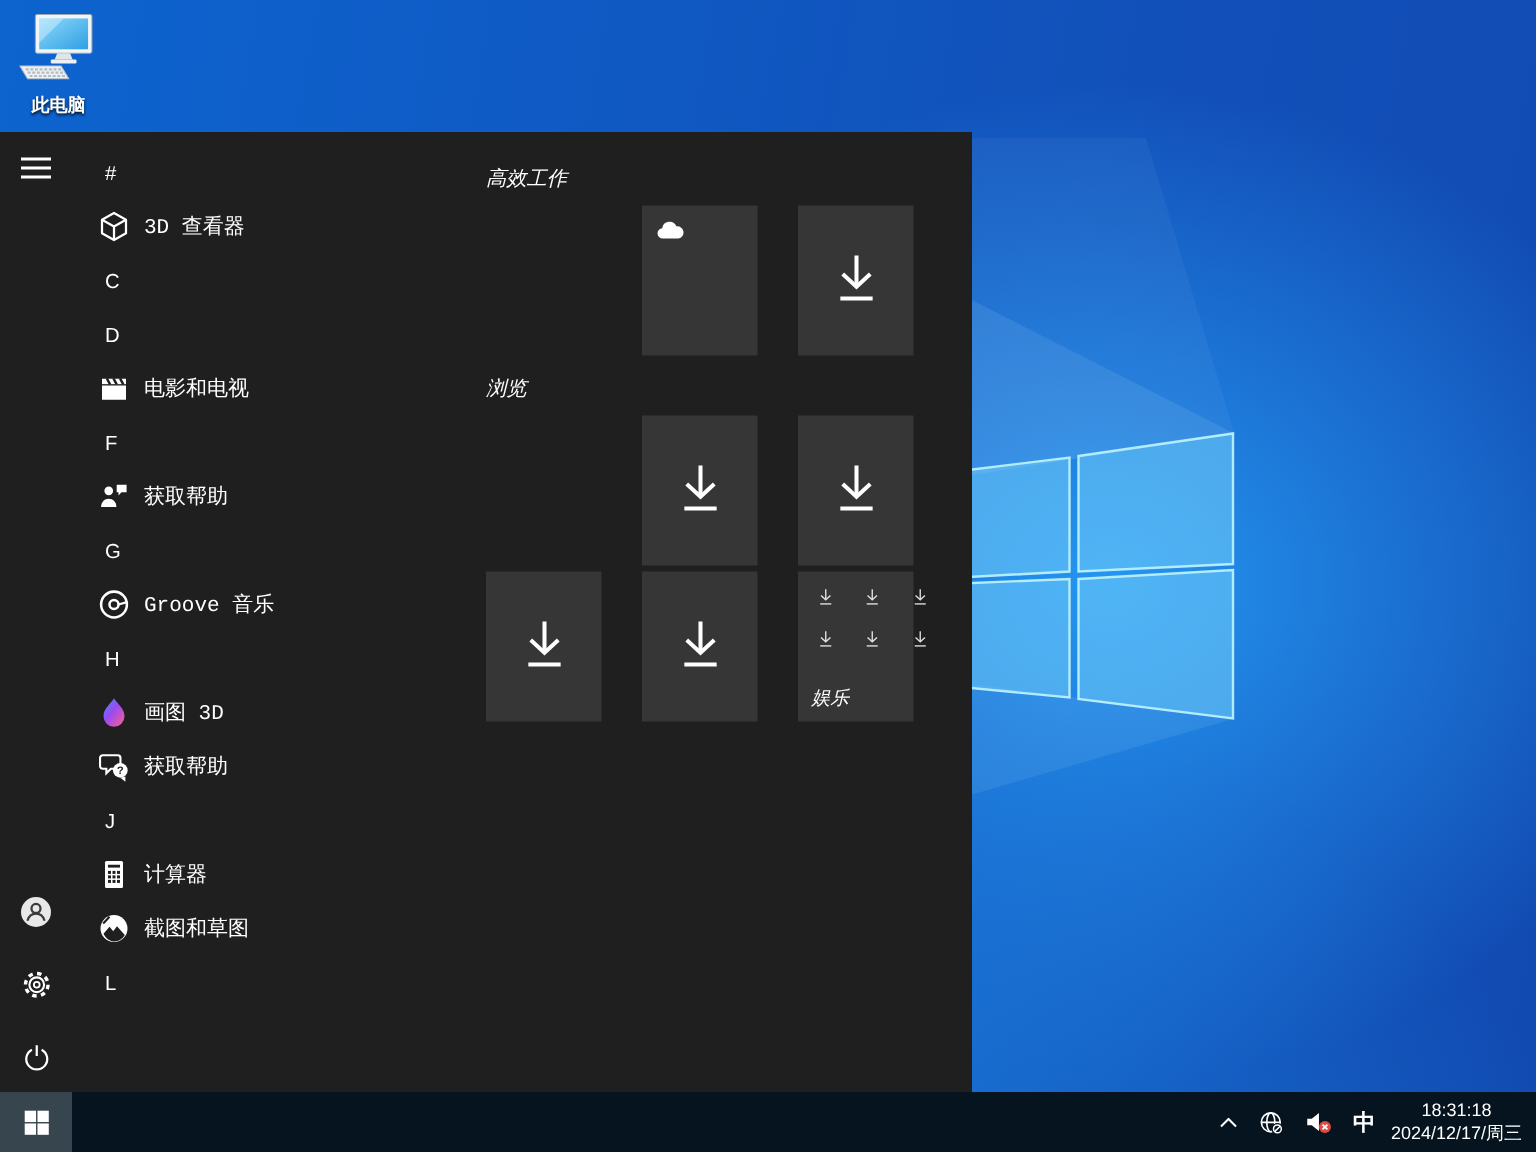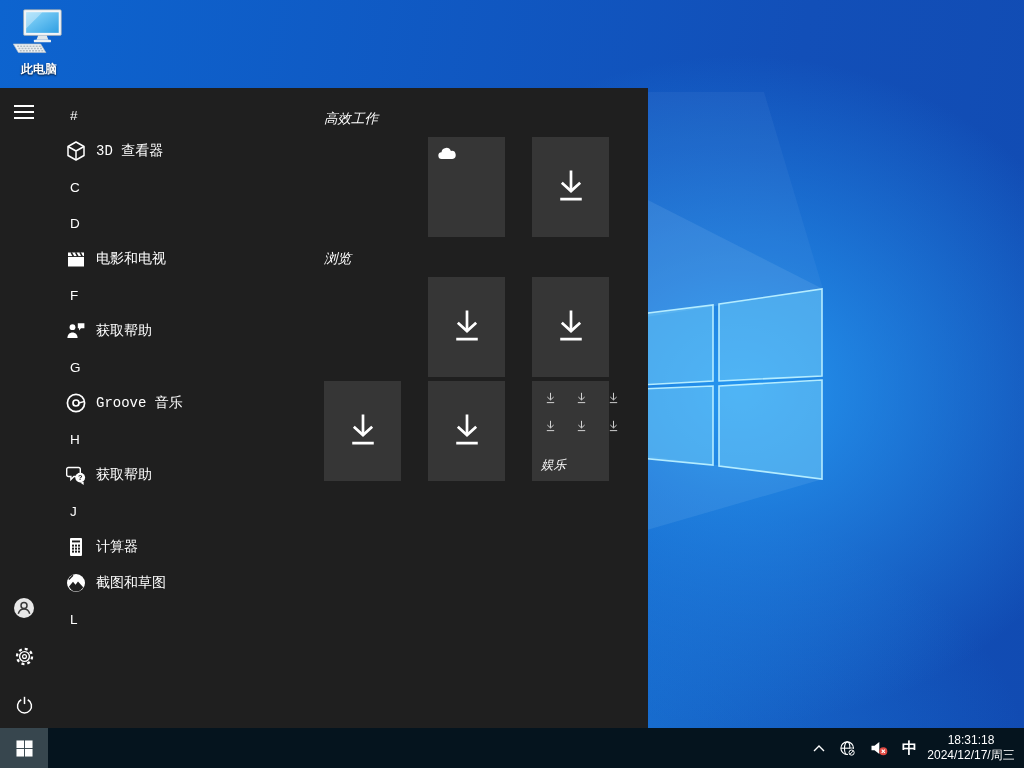--- a/index.html
+++ b/index.html
@@ -191,20 +191,35 @@
             <circle cx="12" cy="12" r="8.6" fill="none" stroke="#fff" stroke-width="1.7"></circle>
             <circle cx="12" cy="12" r="3" fill="none" stroke="#fff" stroke-width="1.7"></circle>
             <line x1="15" y1="12" x2="20.6" y2="10.4" stroke="#fff" stroke-width="1.5"></line>
           </svg>
         </span>
         <span class="app-label">Groove 音乐</span>
       </div>
 
       <div class="letter-row">H</div>
 
+      <div class="app-row">
+        <span class="app-icon">
+          <svg width="24" height="24" viewBox="0 0 24 24">
+            <defs>
+              <linearGradient id="p3d" x1="0" y1="0" x2="1" y2="1">
+                <stop offset="0" stop-color="#3f8cff"></stop>
+                <stop offset="0.45" stop-color="#9a4bf0"></stop>
+                <stop offset="1" stop-color="#ff5f8f"></stop>
+              </linearGradient>
+            </defs>
+            <path d="M12 2.5 C15 7 19 9.5 19 14.5 a7 7 0 0 1 -14 0 C5 9.5 9 7 12 2.5 Z" fill="url(#p3d)"></path>
+          </svg>
+        </span>
+        <span class="app-label">画图 3D</span>
+      </div>
 
       <div class="app-row">
         <span class="app-icon">
           <svg width="24" height="24" viewBox="0 0 24 24">
             <path d="M4.5 4.5 h10 a1.8 1.8 0 0 1 1.8 1.8 v5.4 a1.8 1.8 0 0 1 -1.8 1.8 h-4.6 l-3 3 v-3 H4.5 a1.8 1.8 0 0 1 -1.8 -1.8 V6.3 a1.8 1.8 0 0 1 1.8 -1.8 Z" fill="none" stroke="#fff" stroke-width="1.4"></path>
             <circle cx="16.2" cy="14.6" r="4.9" fill="#fff"></circle>
             <path d="M16.2 19.5 l3.4 2.6 v-3.4 Z" fill="#fff"></path>
             <text x="16.2" y="17.2" font-size="7.5" font-weight="bold" fill="var(--menu_bg,#1f1f1f)" text-anchor="middle">?</text>
           </svg>
         </span>

